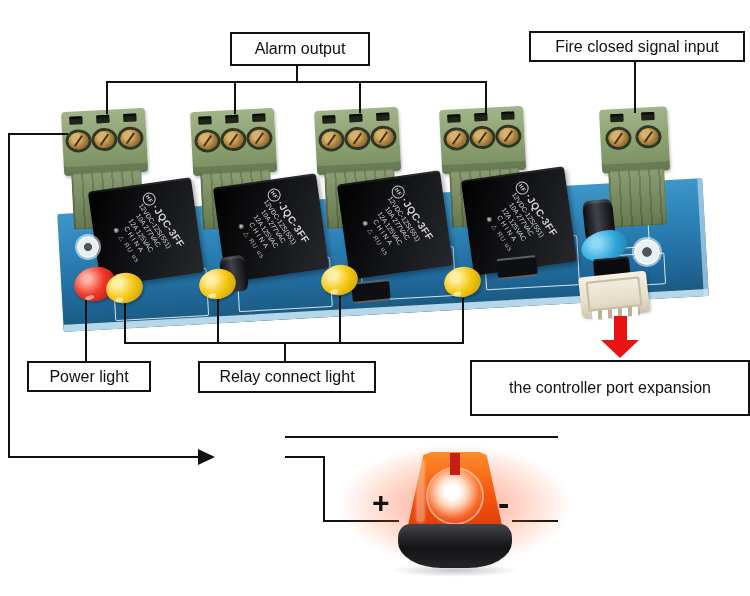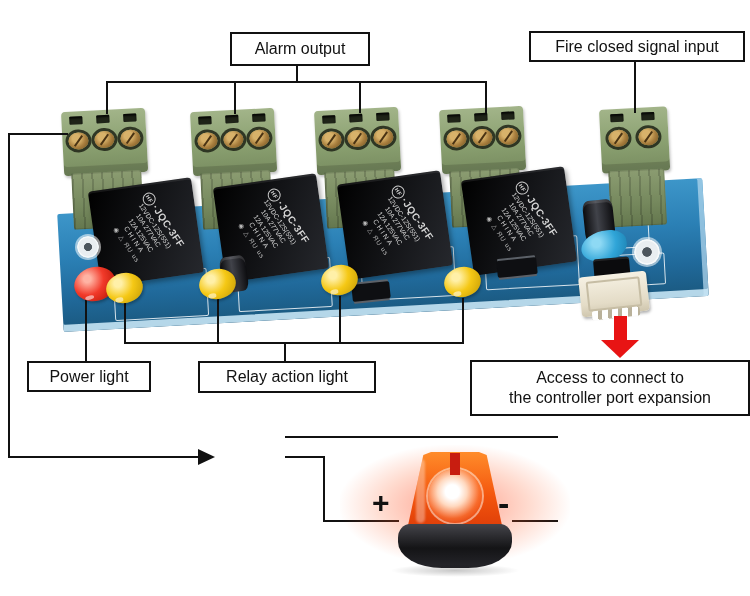--- a/index.html
+++ b/index.html
@@ -268,24 +268,23 @@
   <div class="callout" style="left:230px;top:32px;width:136px;height:30px;">
     <span>Alarm output</span>
   </div>
   <div class="callout" style="left:529px;top:31px;width:212px;height:27px;">
     <span>Fire closed signal input</span>
   </div>
   <div class="callout" style="left:27px;top:361px;width:120px;height:27px;">
     <span>Power light</span>
   </div>
   <div class="callout" style="left:198px;top:361px;width:174px;height:28px;">
-    <span>Relay action light</span>
+    <span>Relay connect light</span>
   </div>
   <div class="callout" style="left:470px;top:360px;width:276px;height:52px;">
-    <span>Access to connect to</span>
     <span>the controller port expansion</span>
   </div>
 
 
   <div class="sign" style="left:372px;top:486px;">+</div>
   <div class="sign" style="left:498px;top:484px;font-size:34px;">-</div>
 
   <div class="siren">
     <div class="glow"></div>
     <div class="dome">

